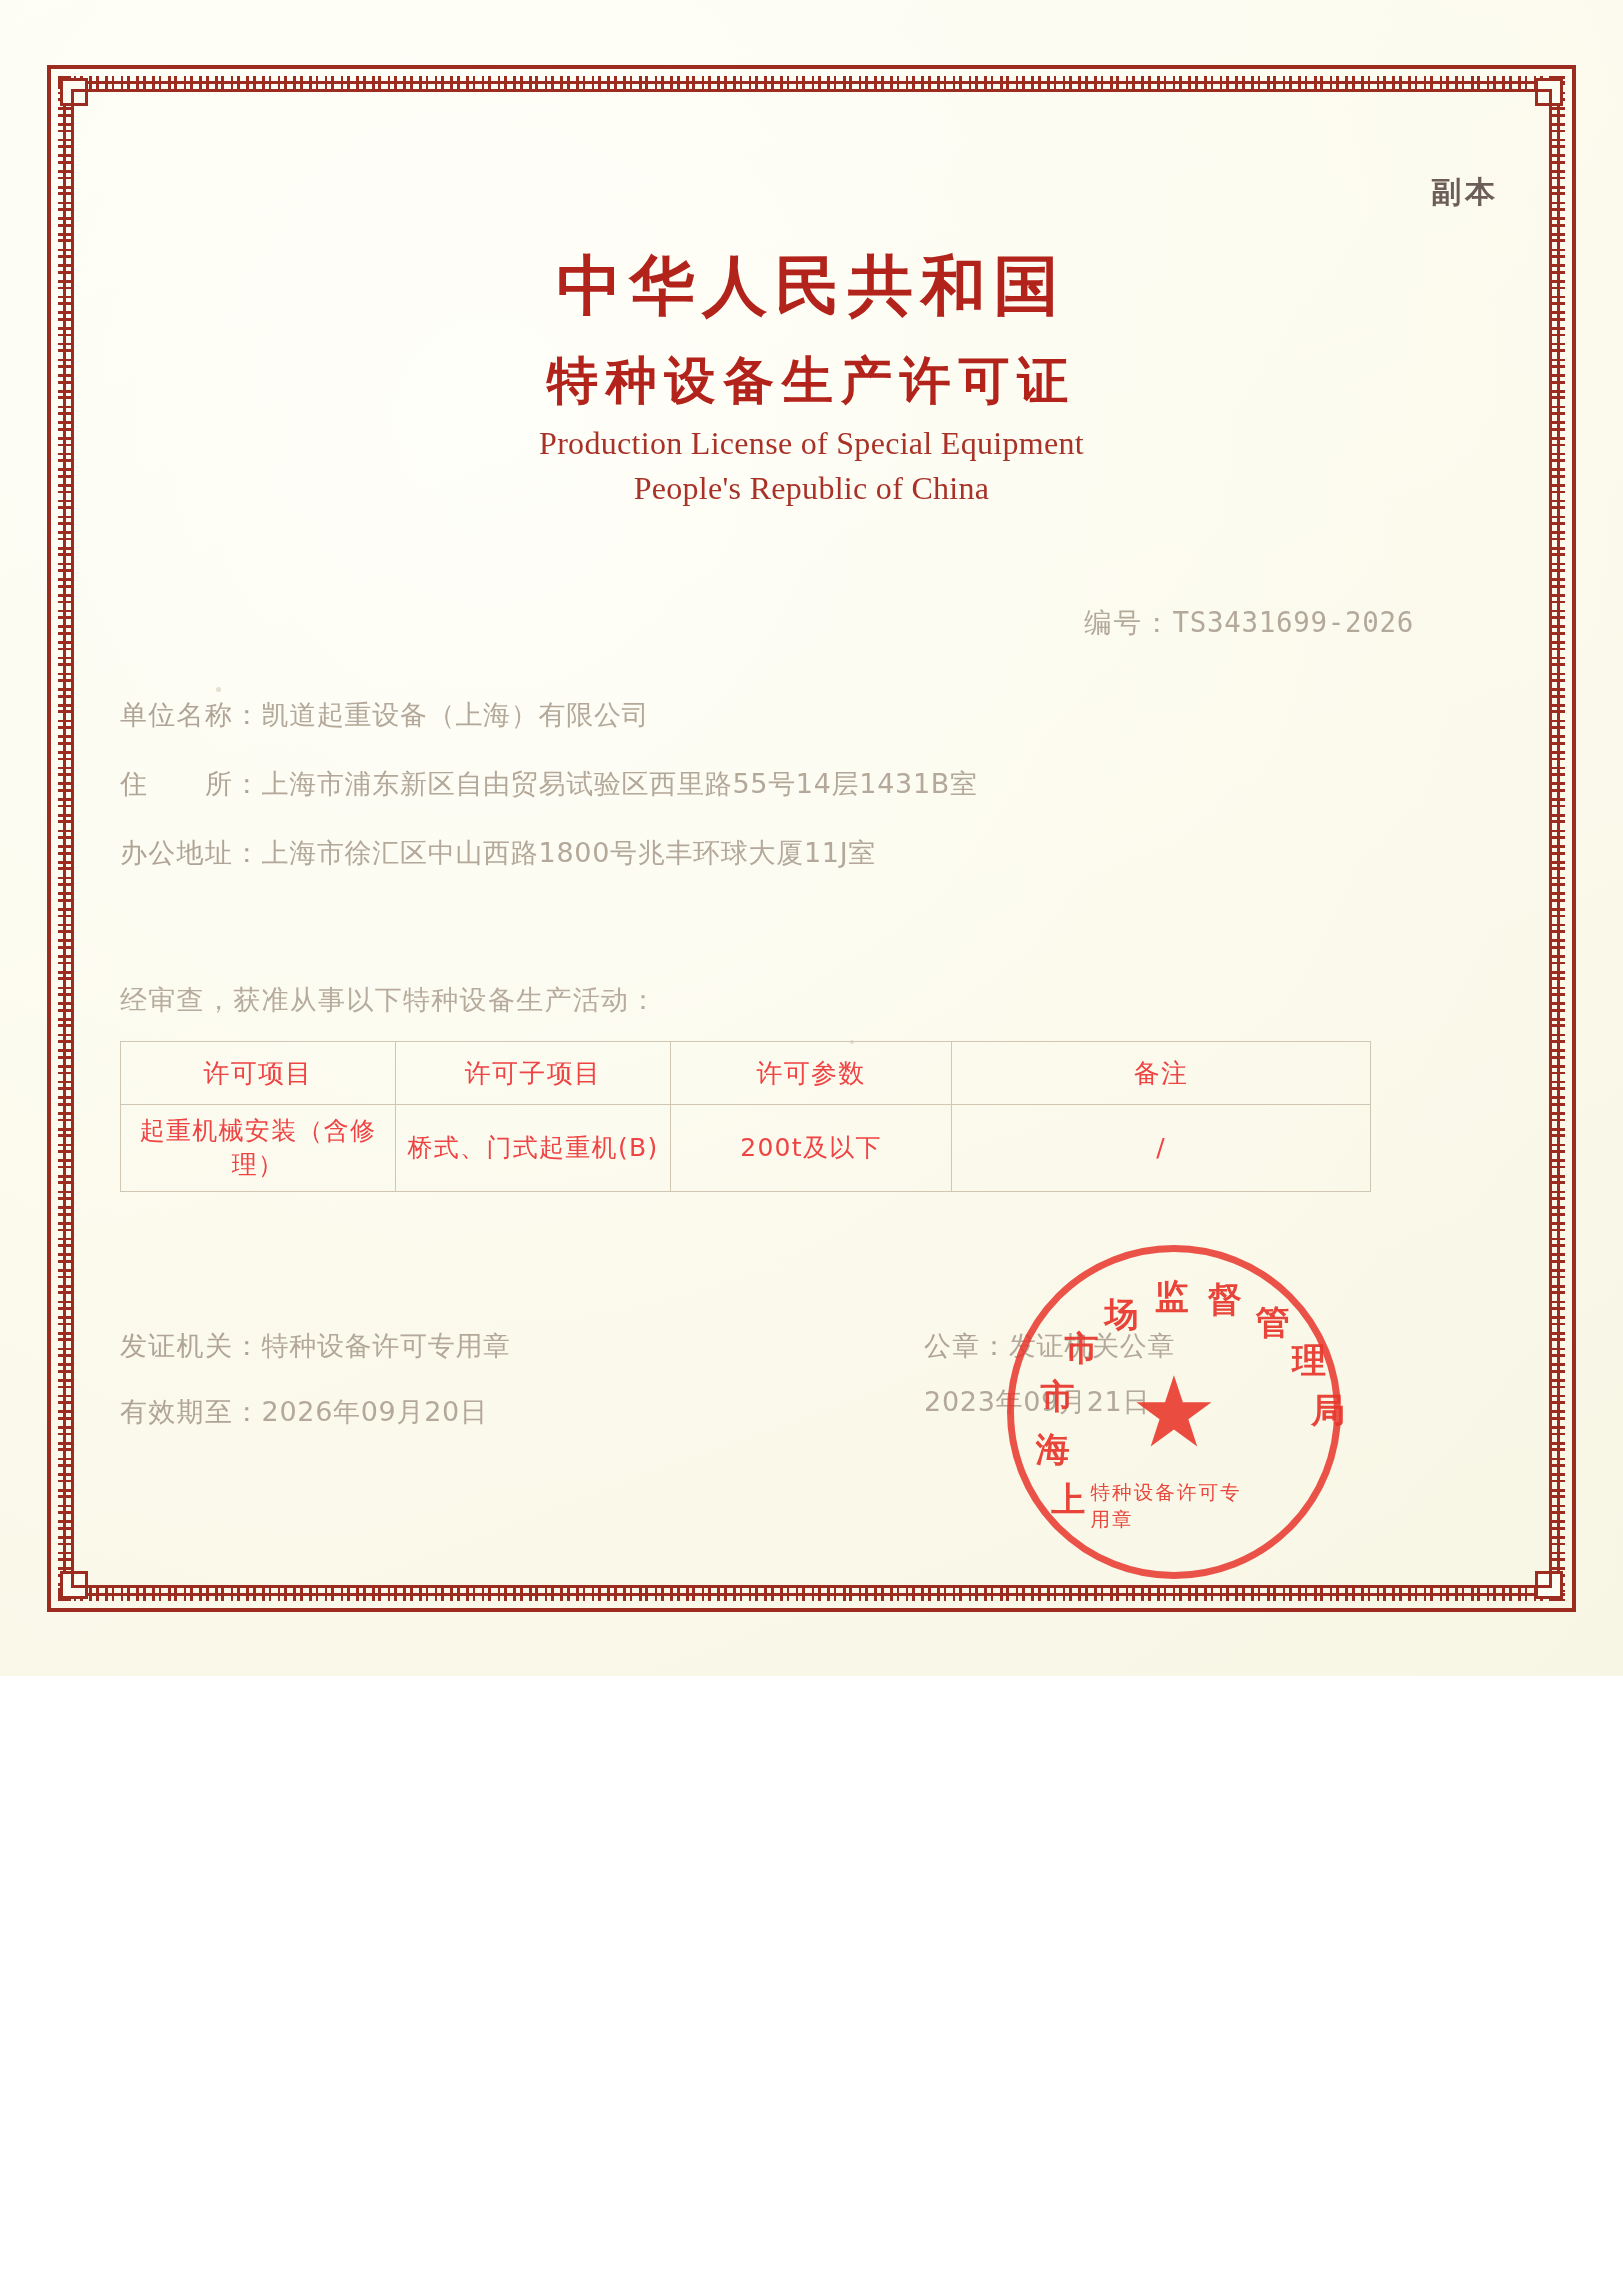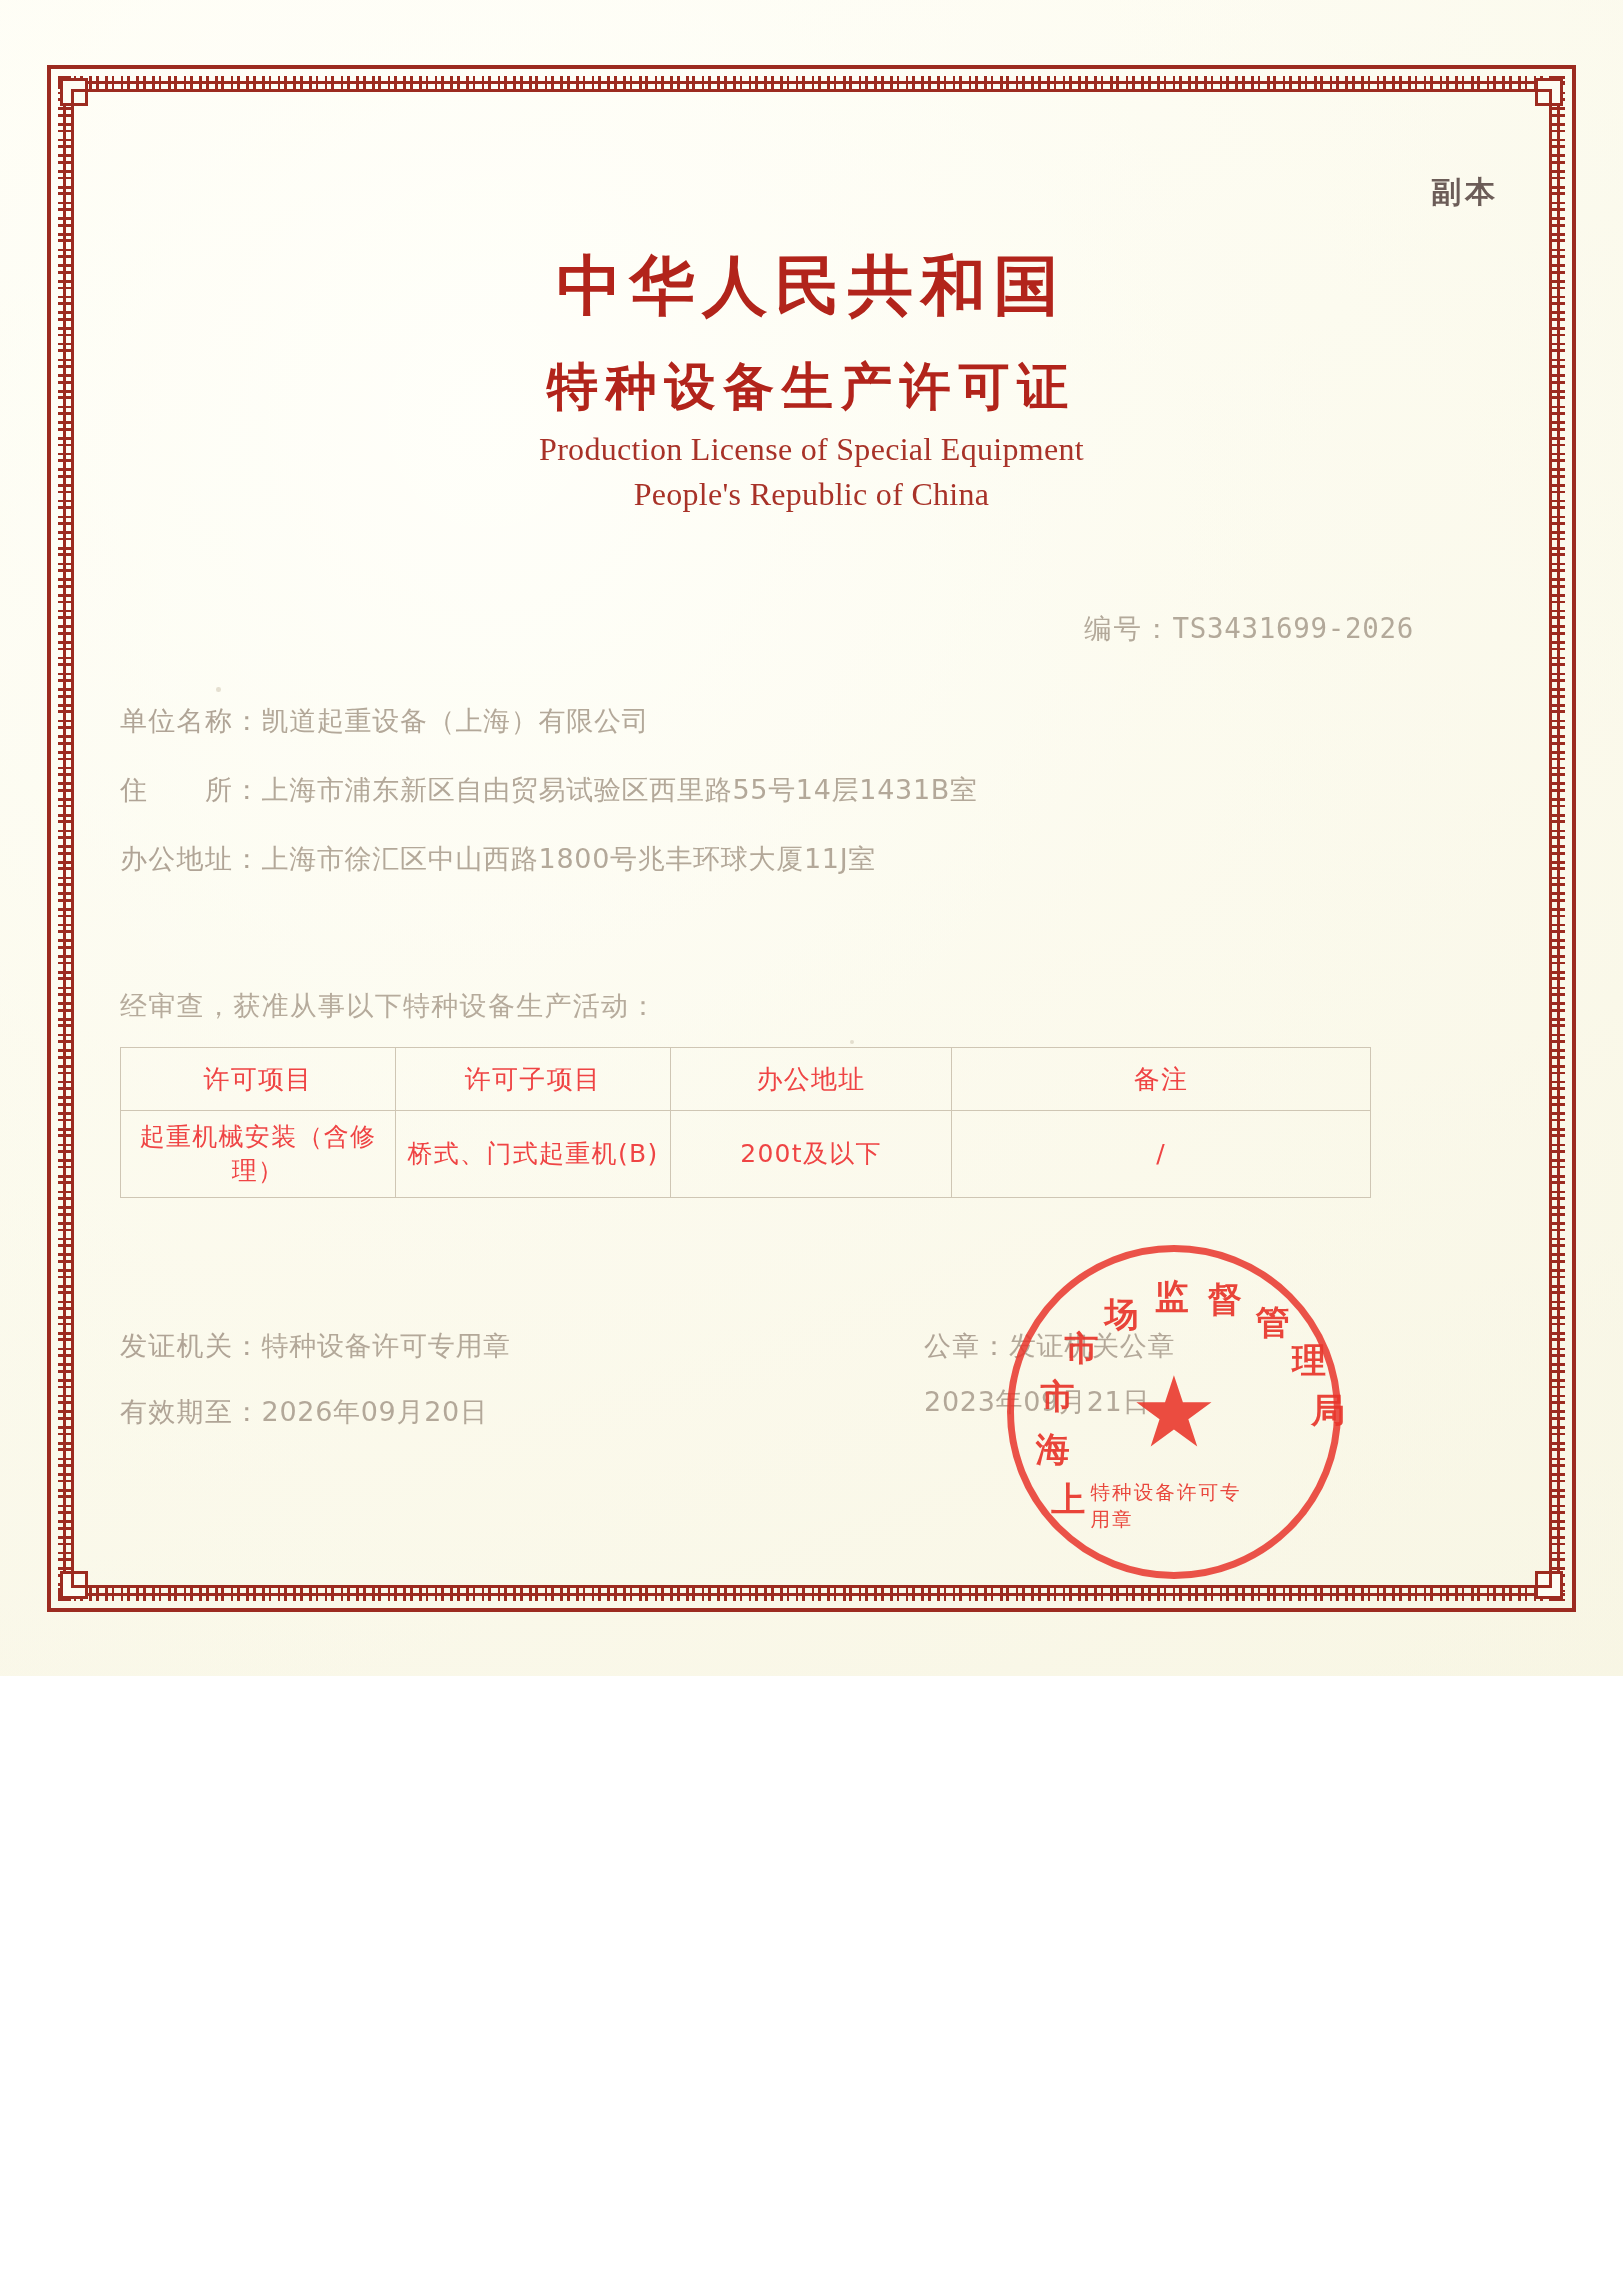--- a/index.html
+++ b/index.html
@@ -111,21 +111,21 @@
     margin-top: 124px;
   }
   .title-cn1, .title-cn2 {
     font-family: "DejaVu Sans", sans-serif;
     font-weight: 700;
     color: #b2241b;
     letter-spacing: 7.8px;
     line-height: 1.35;
   }
   .title-cn1 { font-size: 65px; }
-  .title-cn2 { font-size: 51px; margin-top: 23px; }
+  .title-cn2 { font-size: 51px; margin-top: 17px; }
   .title-en1, .title-en2 {
     font-family: "Liberation Serif", serif;
     color: #a83228;
     font-size: 32px;
     letter-spacing: 0.3px;
     margin-top: 9.2px;
   }
   .title-en2 { margin-top: 7.8px; }
 
   .serial {
@@ -343,21 +343,21 @@
       <colgroup>
         <col class="col1">
           <col class="col2">
           <col class="col3">
           <col class="col4">
       </colgroup>
       <thead>
         <tr>
           <th>许可项目</th>
           <th>许可子项目</th>
-          <th>办公地址</th>
+          <th>许可参数</th>
           <th>备注</th>
         </tr>
       </thead>
       <tbody>
         <tr>
           <td>起重机械安装（含修理）</td>
           <td>桥式、门式起重机(B)</td>
           <td>200t及以下</td>
           <td>/</td>
         </tr>

